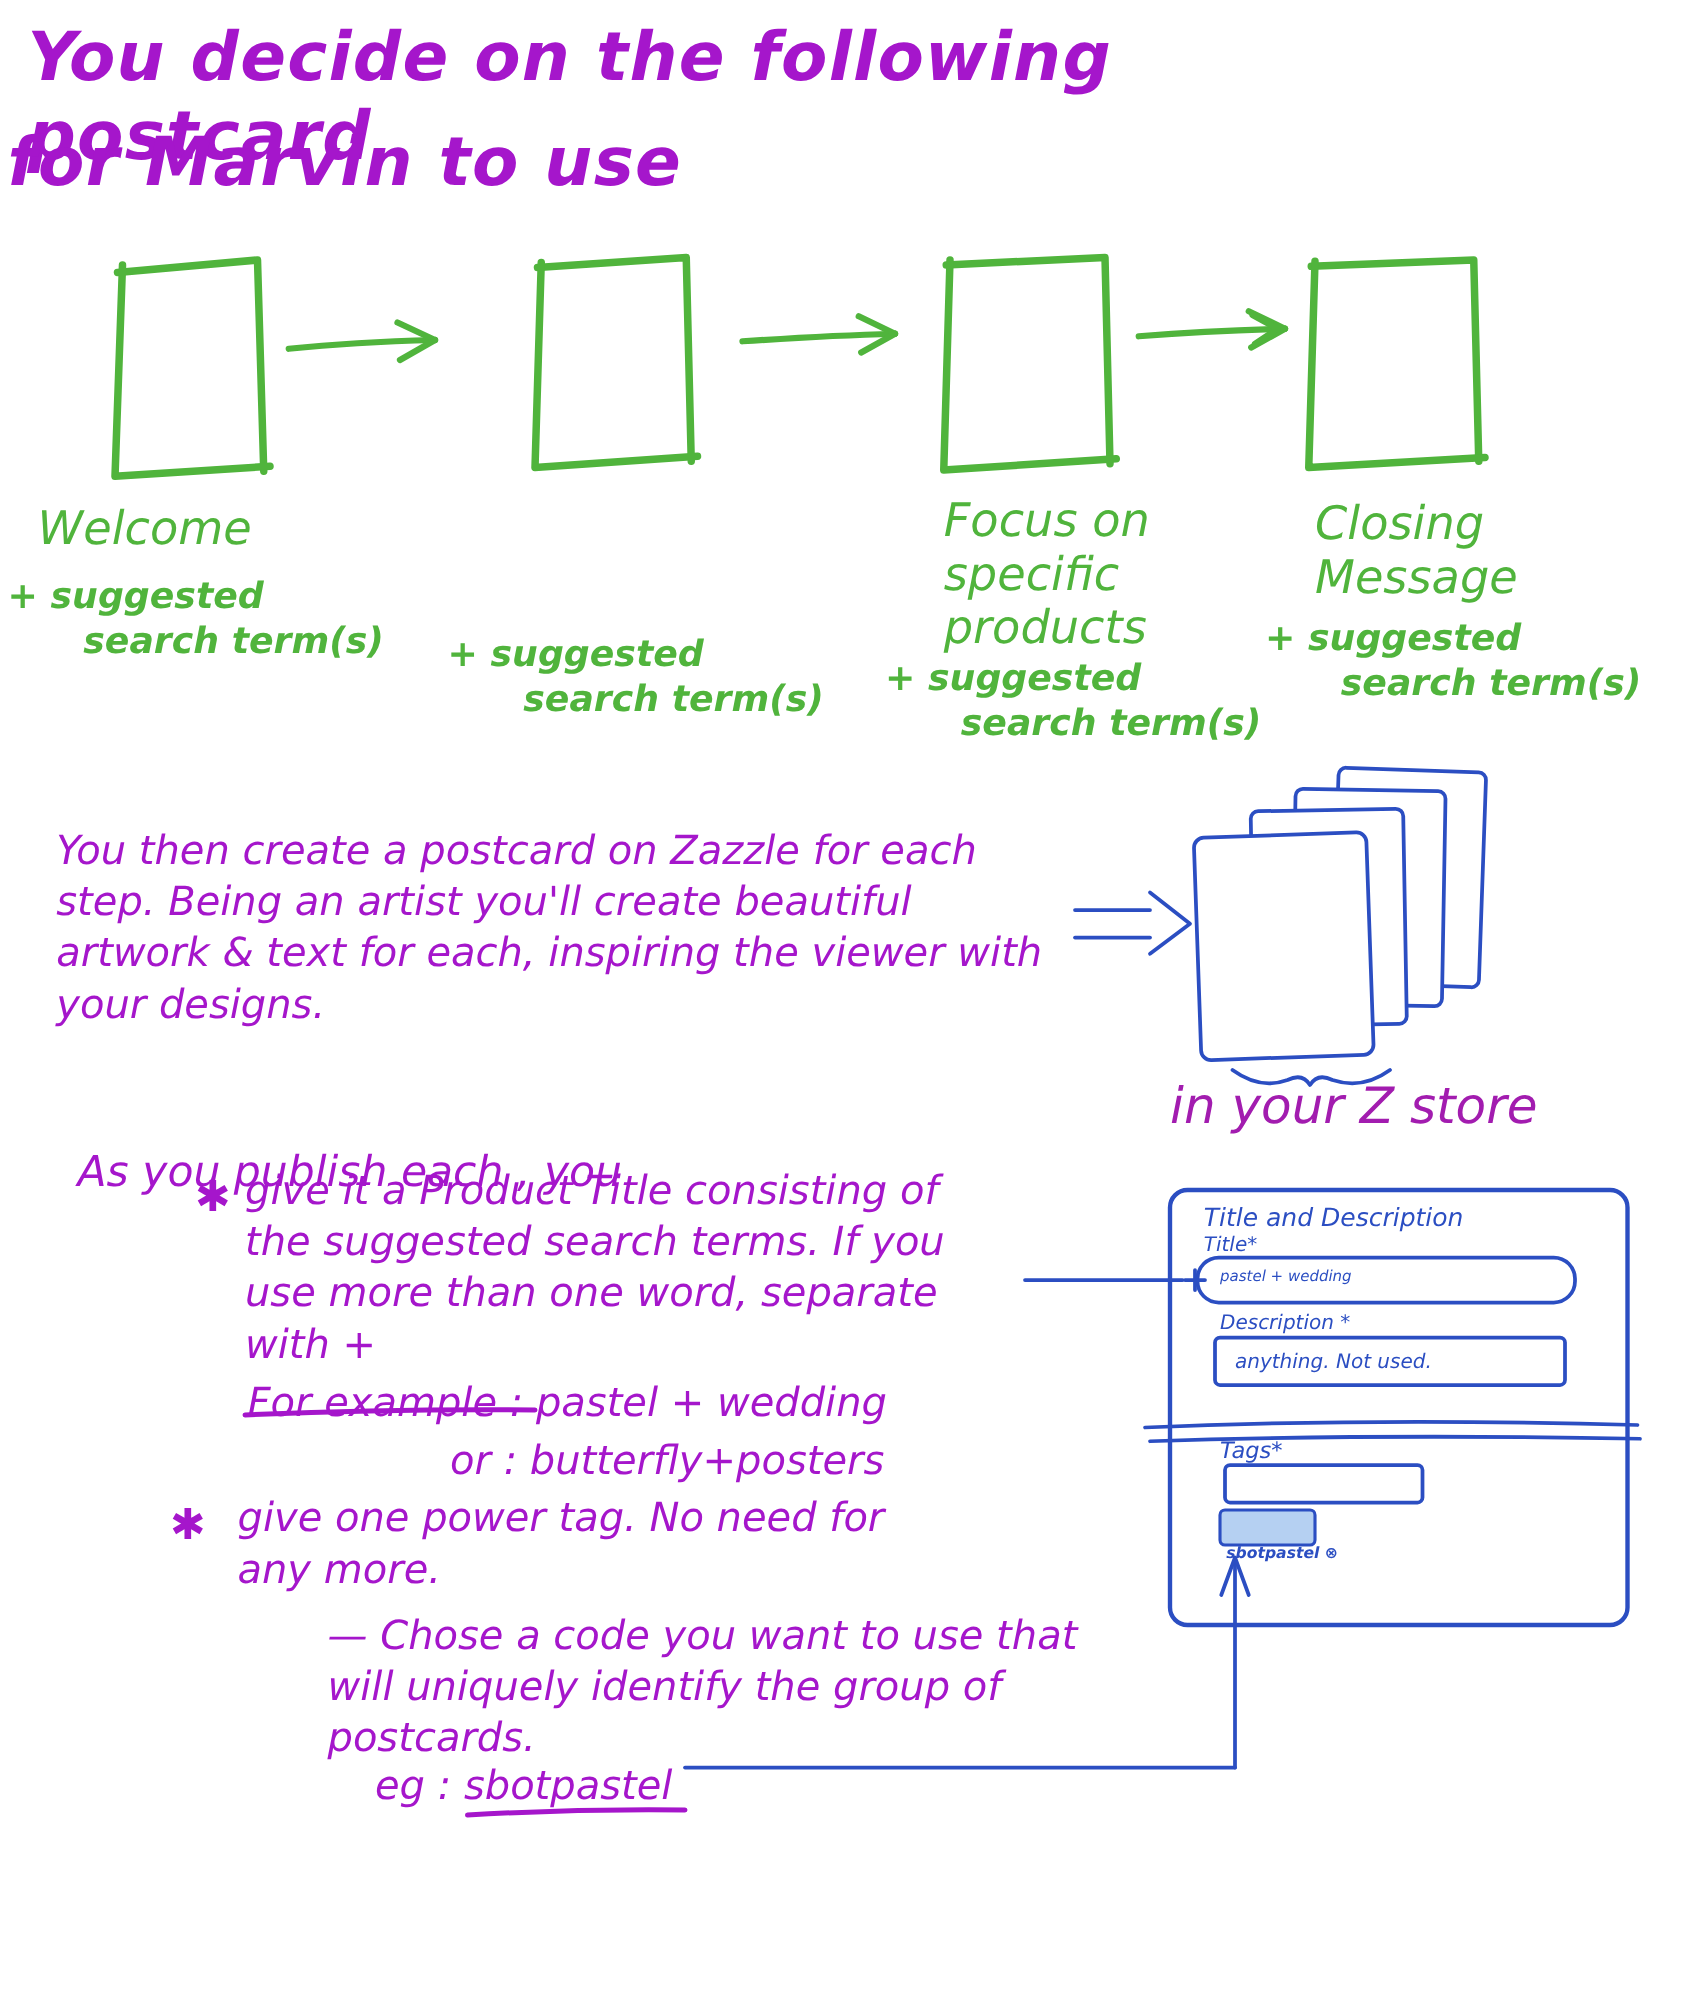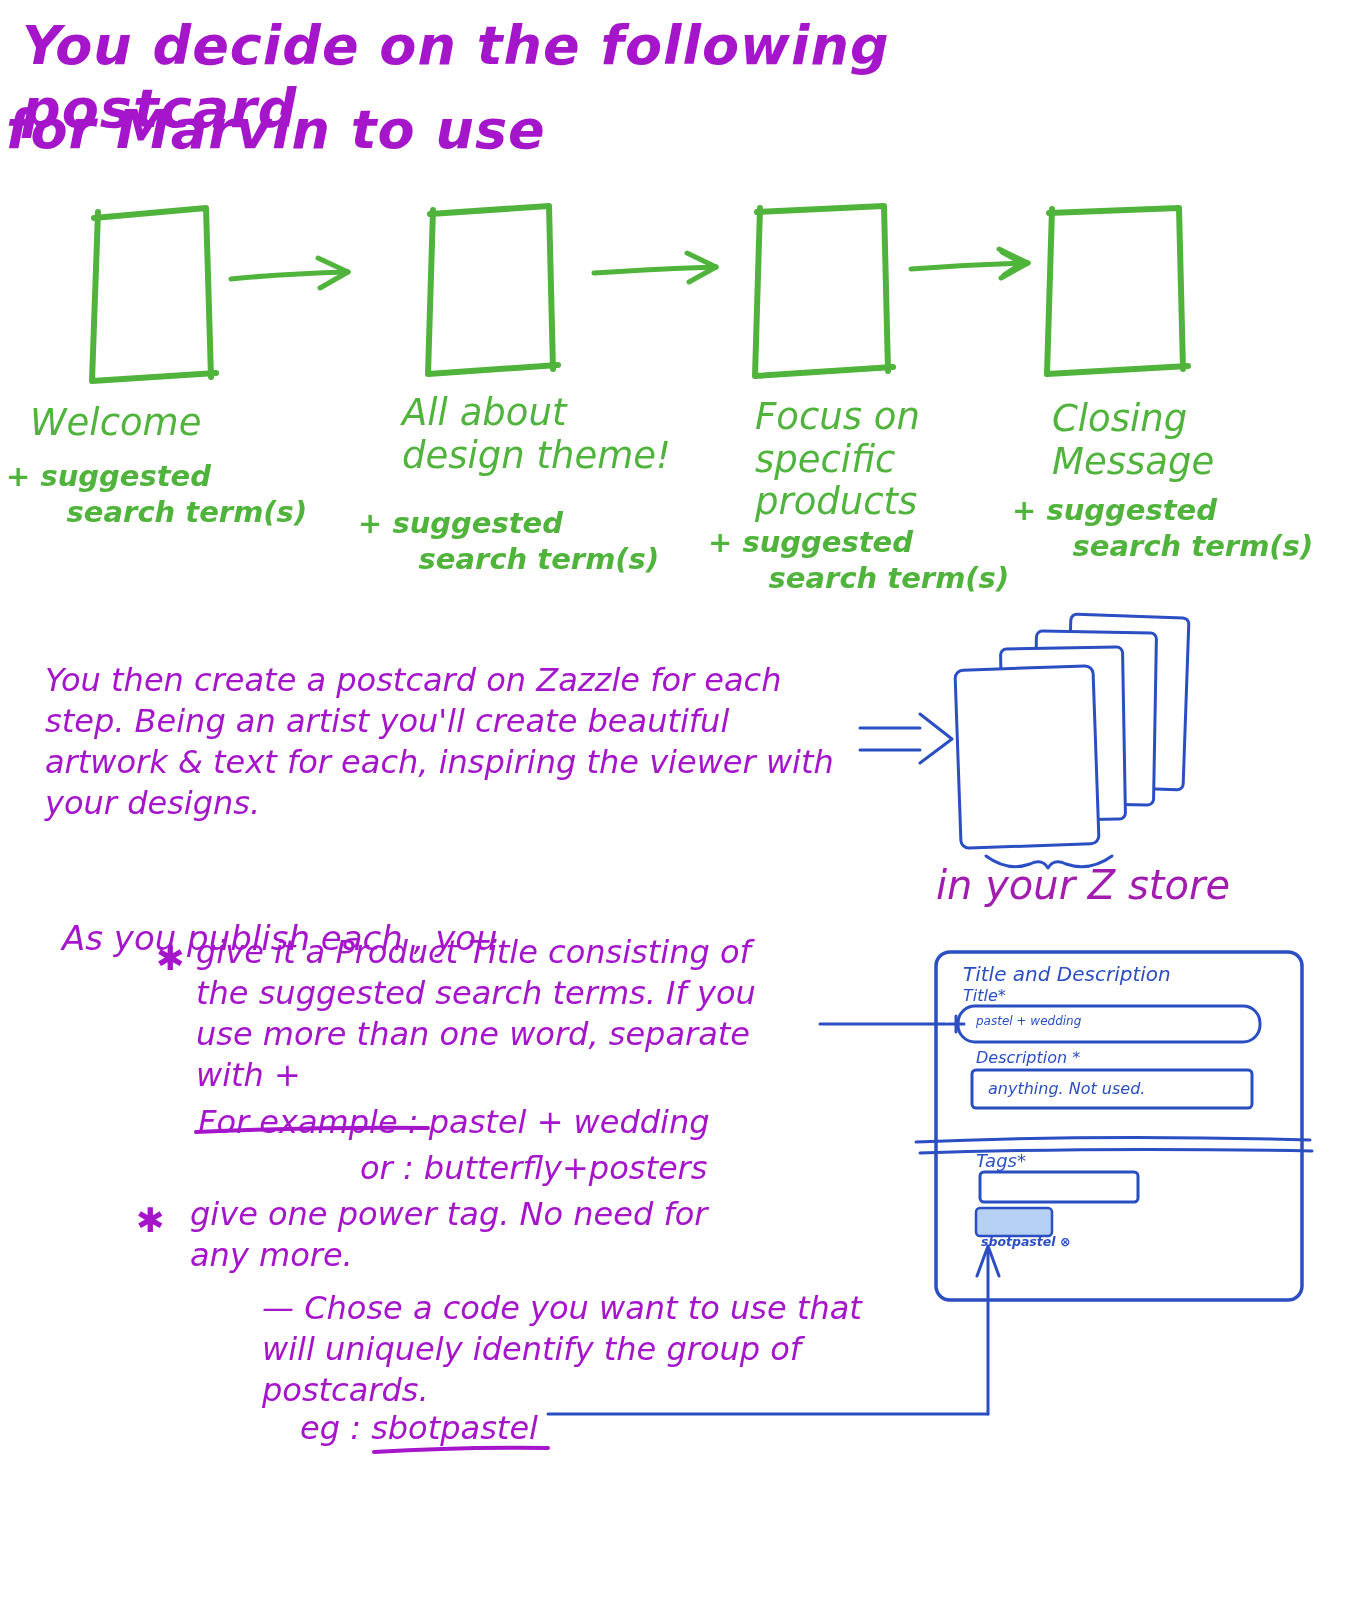--- a/index.html
+++ b/index.html
@@ -110,22 +110,20 @@
     </g>
   </svg>
 
   <div class="hw purple title" style="left:22px;top:14px;width:1150px;">You decide on the following postcard</div>
   <div class="hw purple title" style="left:6px;top:98px;width:700px;">for Marvin to use</div>
 
   <div class="hw green step-label pre" style="left:30px;top:402px;width:330px;">Welcome</div>
   <div class="hw green step-sub pre" style="left:6px;top:458px;width:340px;">+ suggested
       search term(s)</div>
 
-  <div class="hw green step-label pre" style="left:402px;top:392px;width:320px;">All about
-design theme!</div>
   <div class="hw green step-sub pre" style="left:358px;top:505px;width:340px;">+ suggested
       search term(s)</div>
 
   <div class="hw green step-label pre" style="left:755px;top:396px;width:300px;">Focus on
 specific
 products</div>
   <div class="hw green step-sub pre" style="left:708px;top:524px;width:340px;">+ suggested
       search term(s)</div>
 
   <div class="hw green step-label pre" style="left:1052px;top:398px;width:300px;">Closing

